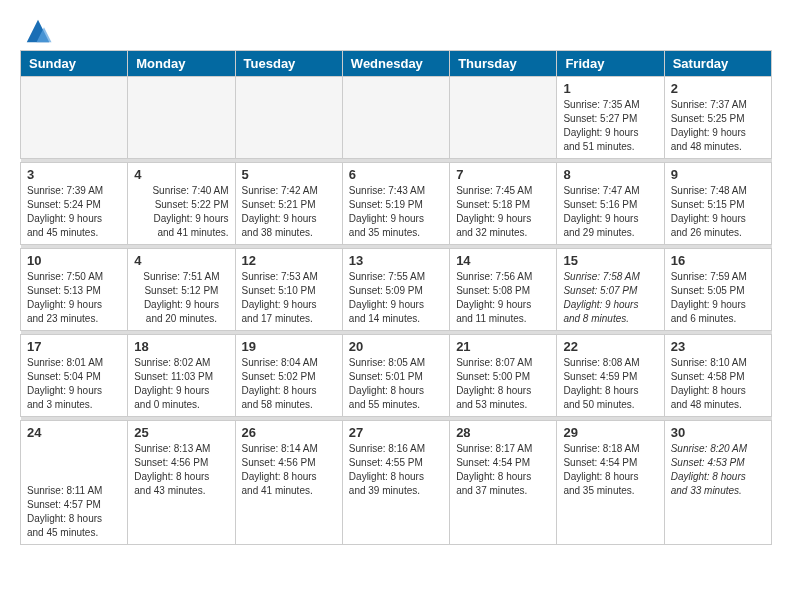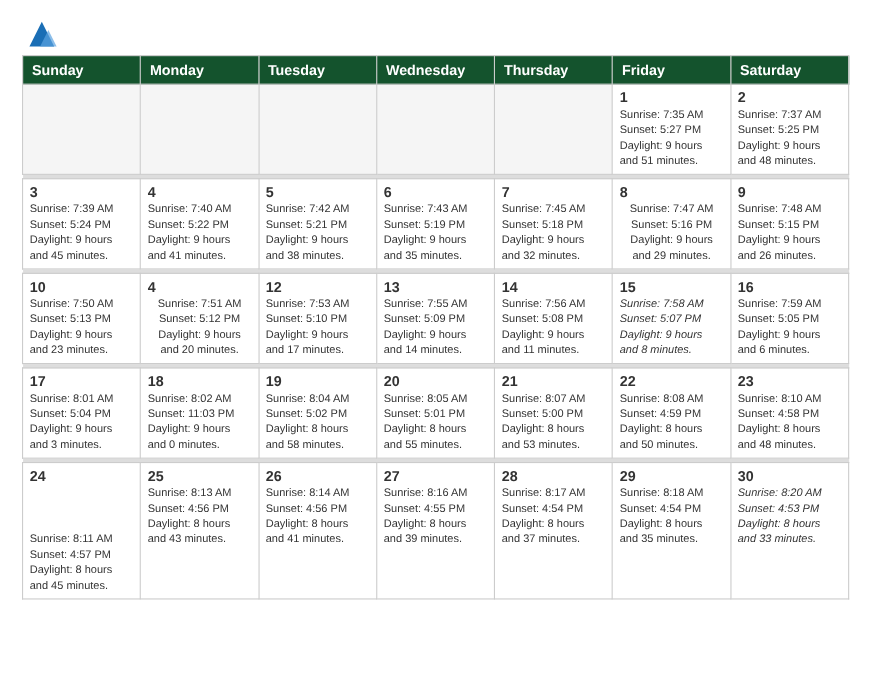--- a/index.html
+++ b/index.html
@@ -11,21 +11,21 @@
     .logo-text .general { display: block; }
     .logo-text .blue { display: block; color: #1a6eb5; }
     .logo-icon { width: 30px; height: 30px; margin-left: 3px; }
     
     .title-area { text-align: right; }
     .month-title { font-size: 36px; font-weight: bold; color: #333; }
     .location { font-size: 16px; color: #555; }
     
     .calendar { width: 100%; border-collapse: collapse; margin: 0 10px; width: calc(100% - 20px); margin-left: 10px; }
     
-    .day-header { background-color: #14532d; color: white; text-align: left; padding: 5px 8px; font-size: 13px; font-weight: bold; border: 1px solid #ccc; }
+    .day-header { background-color: #0369a1; color: white; text-align: left; padding: 5px 8px; font-size: 13px; font-weight: bold; border: 1px solid #ccc; }
     
     .cal-cell { border: 1px solid #ccc; vertical-align: top; padding: 4px 6px; width: 14.28%; font-size: 10.5px; color: #333; background: #fff; }
     .cal-cell.empty { background: #f5f5f5; }
     
     .day-num { font-size: 13px; font-weight: bold; display: block; margin-bottom: 2px; }
     .cell-info { font-size: 10px; line-height: 1.4; color: #333; }
     
     tr:nth-child(odd) .cal-cell:not(.empty) { background: #fff; }
     tr:nth-child(even) .cal-cell:not(.empty) { background: #f5f5f5; }
     
@@ -91,21 +91,21 @@
         </tr>
         <tr class="row-shade">
           <td class="cal-cell">
             <span class="day-num">3</span>
             <div class="cell-info" style="white-space: pre-line;">Sunrise: 7:39 AM
 Sunset: 5:24 PM
 Daylight: 9 hours and 45 minutes.</div>
           </td>
           <td class="cal-cell">
             <span class="day-num">4</span>
-            <div class="cell-info" style="white-space: pre-line;">Sunrise: 7:40 AM
+            <div class="cell-info" style="white-space: pre-line; text-align: right;">Sunrise: 7:40 AM
 Sunset: 5:22 PM
 Daylight: 9 hours and 41 minutes.</div>
           </td>
           <td class="cal-cell">
             <span class="day-num">5</span>
             <div class="cell-info" style="white-space: pre-line;">Sunrise: 7:42 AM
 Sunset: 5:21 PM
 Daylight: 9 hours and 38 minutes.</div>
           </td>
           <td class="cal-cell">
@@ -115,21 +115,21 @@
 Daylight: 9 hours and 35 minutes.</div>
           </td>
           <td class="cal-cell">
             <span class="day-num">7</span>
             <div class="cell-info" style="white-space: pre-line;">Sunrise: 7:45 AM
 Sunset: 5:18 PM
 Daylight: 9 hours and 32 minutes.</div>
           </td>
           <td class="cal-cell">
             <span class="day-num">8</span>
-            <div class="cell-info" style="white-space: pre-line; text-align: center;">Sunrise: 7:47 AM
+            <div class="cell-info" style="white-space: pre-line;">Sunrise: 7:47 AM
 Sunset: 5:16 PM
 Daylight: 9 hours and 29 minutes.</div>
           </td>
           <td class="cal-cell">
             <span class="day-num">9</span>
             <div class="cell-info" style="white-space: pre-line;">Sunrise: 7:48 AM
 Sunset: 5:15 PM
 Daylight: 9 hours and 26 minutes.</div>
           </td>
         </tr>

